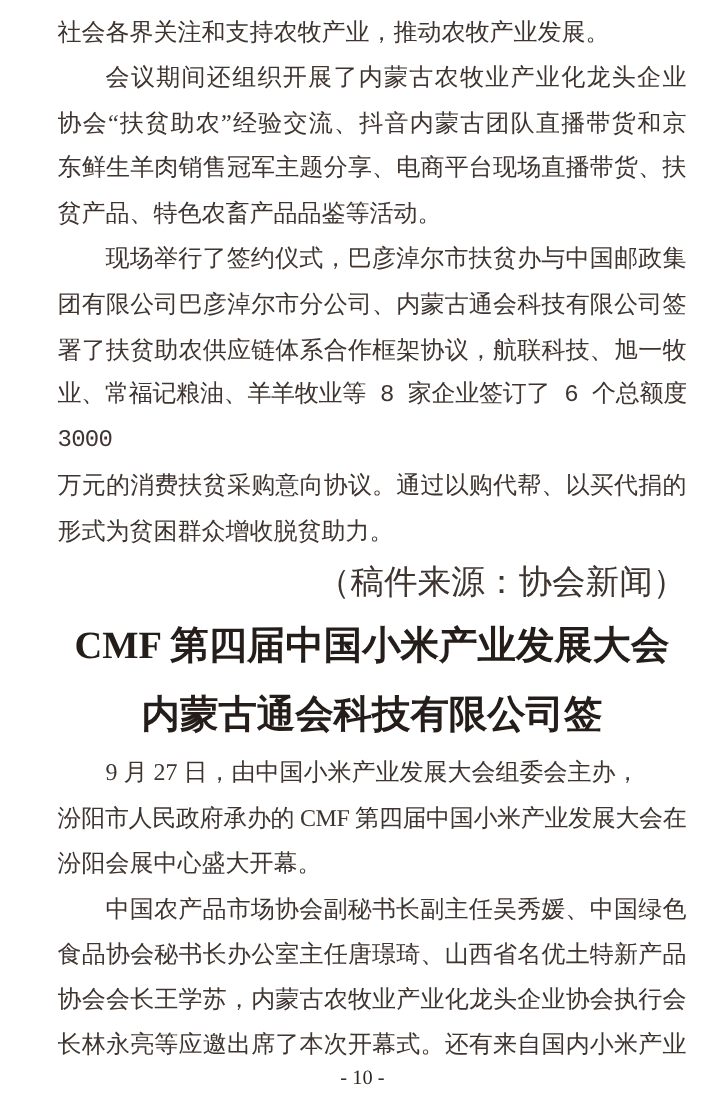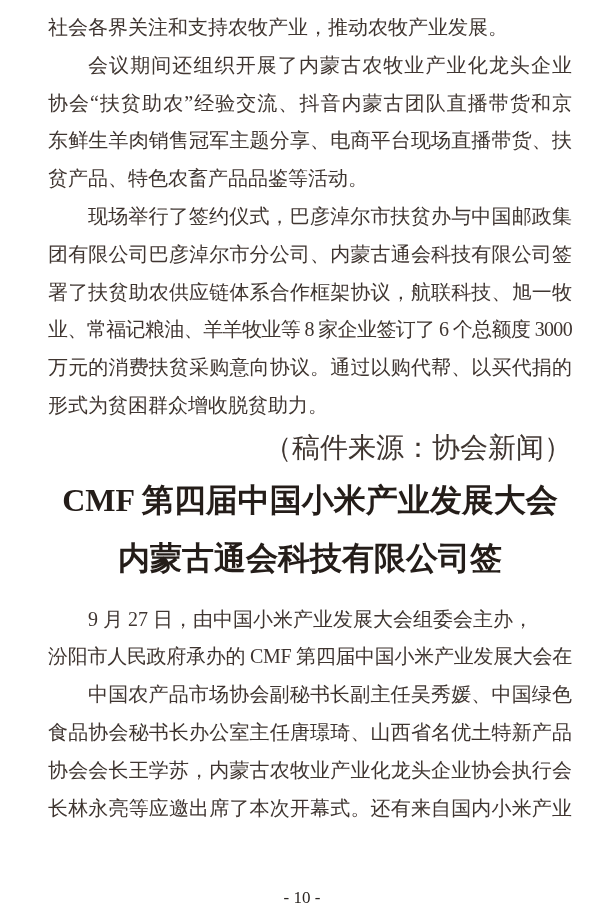--- a/index.html
+++ b/index.html
@@ -45,21 +45,21 @@
     font-weight: bold;
     line-height: 58px;
     text-align: center;
     color: var(--title-color, #241d19);
     margin: 0;
   }
   .article-title.first {
     margin-top: 4px;
   }
   .second-article-body {
-    margin-top: 14px;
+    margin-top: 2px;
   }
   .page-number {
     position: absolute;
     left: 0;
     bottom: 16px;
     width: 100%;
     text-align: center;
     font-size: 17px;
     color: var(--pagenum-color, #2b2622);
   }
@@ -71,34 +71,35 @@
 
   <div class="body-text">
       <div class="line" style="white-space: nowrap;">社会各界关注和支持农牧产业，推动农牧产业发展。</div>
       <div class="line fill indent" style="white-space: normal;">会议期间还组织开展了内蒙古农牧业产业化龙头企业</div>
       <div class="line fill" style="white-space: normal;">协会“扶贫助农”经验交流、抖音内蒙古团队直播带货和京</div>
       <div class="line fill" style="white-space: normal;">东鲜生羊肉销售冠军主题分享、电商平台现场直播带货、扶</div>
       <div class="line" style="white-space: nowrap;">贫产品、特色农畜产品品鉴等活动。</div>
       <div class="line fill indent" style="white-space: normal;">现场举行了签约仪式，巴彦淖尔市扶贫办与中国邮政集</div>
       <div class="line fill" style="white-space: normal;">团有限公司巴彦淖尔市分公司、内蒙古通会科技有限公司签</div>
       <div class="line fill" style="white-space: normal;">署了扶贫助农供应链体系合作框架协议，航联科技、旭一牧</div>
-      <div class="line fill" style="white-space: normal; letter-spacing: -0.666667px;">业、常福记粮油、羊羊牧业等 8 家企业签订了 6 个总额度 3000</div>
+      <div class="line fill" style="white-space: normal; letter-spacing: -0.666667px; font-family: Liberation Mono, monospace;">业、常福记粮油、羊羊牧业等 8 家企业签订了 6 个总额度 3000</div>
       <div class="line fill" style="white-space: normal;">万元的消费扶贫采购意向协议。通过以购代帮、以买代捐的</div>
       <div class="line" style="white-space: nowrap;">形式为贫困群众增收脱贫助力。</div>
     </div>
 
   <div class="source-line">（稿件来源：协会新闻）</div>
 
   <div class="article-title first">CMF 第四届中国小米产业发展大会</div>
 
   <div class="article-title">内蒙古通会科技有限公司签</div>
 
   <div class="body-text second-article-body">
       <div class="line indent" style="white-space: nowrap;">9 月 27 日，由中国小米产业发展大会组委会主办，</div>
       <div class="line fill" style="white-space: normal; letter-spacing: -0.321429px; font-family: Liberation Serif, serif;">汾阳市人民政府承办的 CMF 第四届中国小米产业发展大会在</div>
+      <div class="line" style="white-space: nowrap;">汾阳会展中心盛大开幕。</div>
       <div class="line fill indent" style="white-space: normal;">中国农产品市场协会副秘书长副主任吴秀媛、中国绿色</div>
       <div class="line fill" style="white-space: normal;">食品协会秘书长办公室主任唐璟琦、山西省名优土特新产品</div>
       <div class="line fill" style="white-space: normal;">协会会长王学苏，内蒙古农牧业产业化龙头企业协会执行会</div>
       <div class="line fill" style="white-space: normal;">长林永亮等应邀出席了本次开幕式。还有来自国内小米产业</div>
     </div>
 
   <div class="page-number">- 10 -</div>
 
 </div>
 

